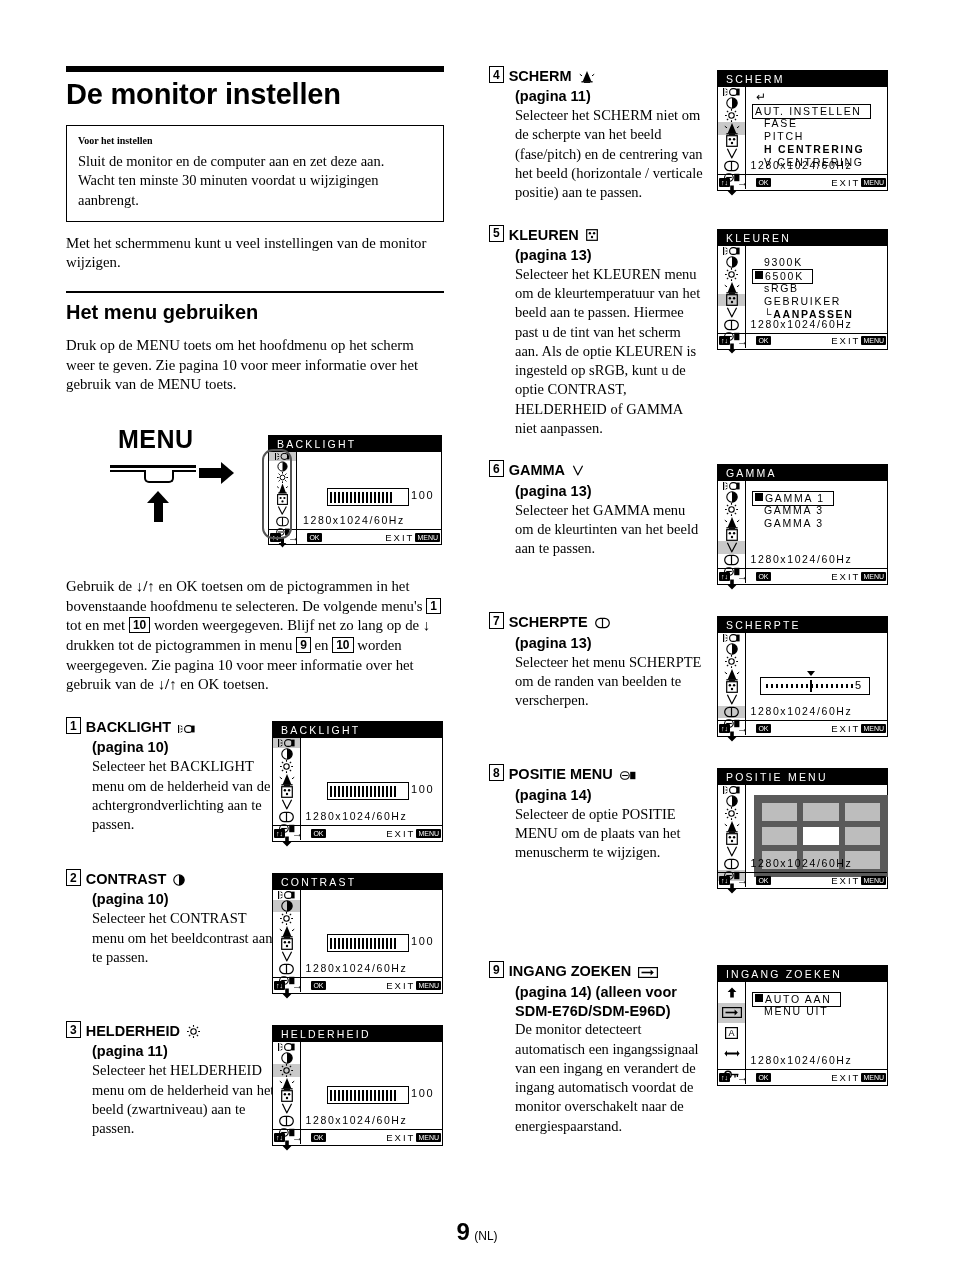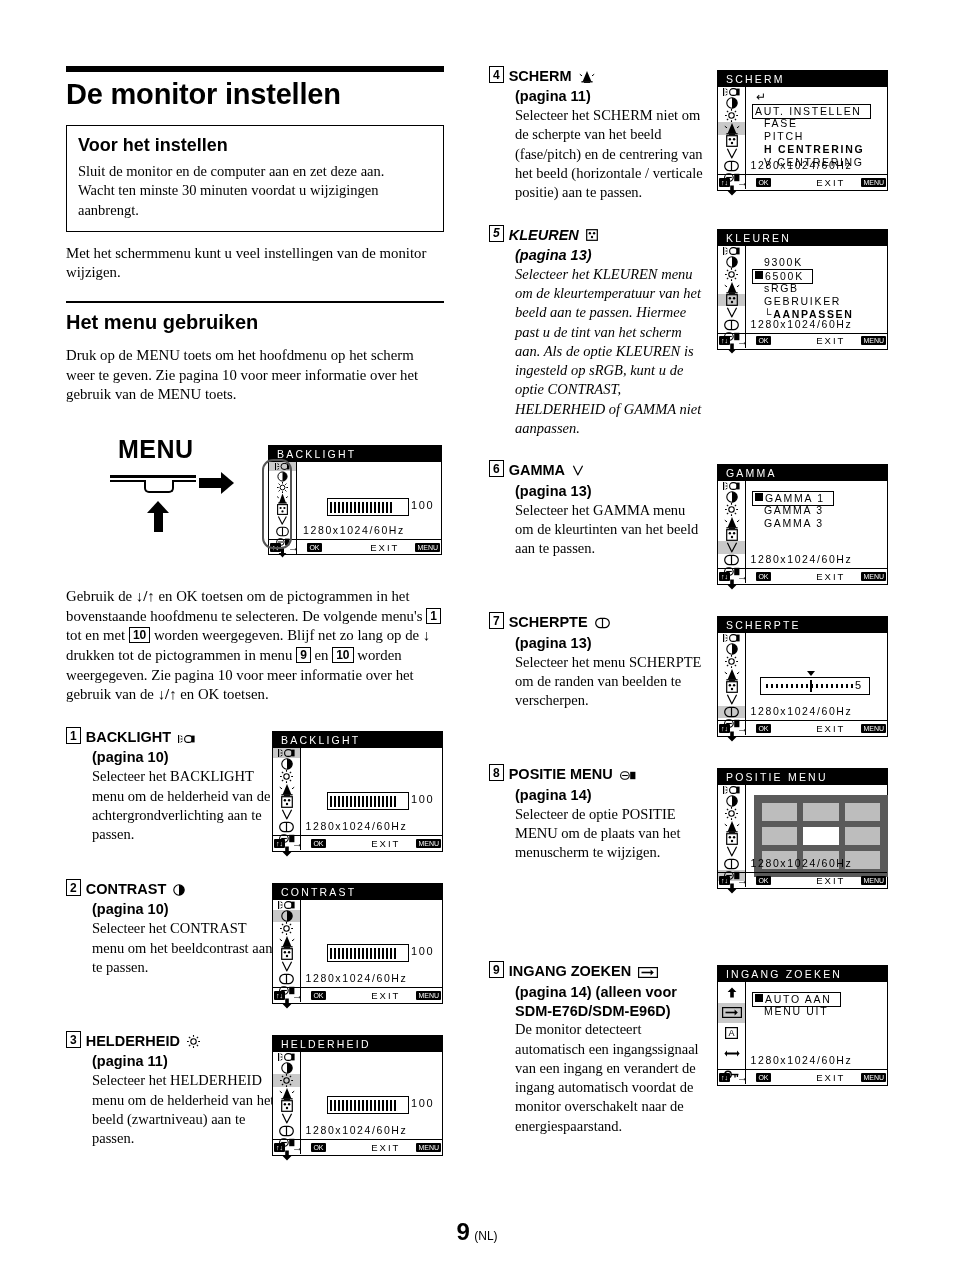--- a/index.html
+++ b/index.html
@@ -24,22 +24,22 @@
   }
   .rule-thin{height:2px;background:#000;width:378px;margin:18px 0 8px 0;}
   h2.subtitle{
     font-family:"Liberation Sans", sans-serif;
     font-weight:bold;font-size:20px;margin:0 0 12px 0;
   }
 
   
   .notice{border:1.5px solid #000;padding:9px 11px 11px 11px;width:354px;}
   .notice h3{
-    font-family:Liberation Sans, sans-serif;
-    font-weight:bold;font-size:18px;margin:0 0 6px 0;
+    font-family:Liberation Serif, serif;
+    font-weight:bold;font-size:10px;margin:0 0 6px 0;
   }
   .notice p{margin:0;font-size:14.5px;line-height:1.32;}
 
   p.body{font-size:14.8px;line-height:1.33;margin:12px 0 0 0;}
 
   
   .menu-diagram{position:relative;height:130px;margin-top:34px;width:378px;}
   .menu-word{
     position:absolute;left:52px;top:-4px;
     font-family:"Liberation Sans", sans-serif;
@@ -87,21 +87,21 @@
     position:absolute;left:0;right:0;bottom:0;height:14px;
     border-top:1.5px solid #000;display:flex;align-items:center;
     font-size:9.5px;letter-spacing:1.4px;
   }
   .osd-foot .k{
     display:inline-block;background:#000;color:#fff;font-size:7px;
     padding:1px 2px;line-height:7px;letter-spacing:0;margin:0 1px;border-radius:1px;
     font-family:"Liberation Sans", sans-serif;
   }
   .osd-foot .arrow-r{margin:0 6px;font-size:11px;}
-  .osd-foot .exit{margin-left:auto;margin-right:15px;letter-spacing:2px;}
+  .osd-foot .exit{margin-left:auto;margin-right:0;letter-spacing:2px;}
 
   
   .osd-side{
     position:absolute;left:0;top:0;bottom:0;width:27px;
     border-right:1.5px solid #000;background:#fff;
     display:flex;flex-direction:column;align-items:center;
   }
   .osd-side .ic{
     width:27px;flex:1 1 0;display:flex;align-items:center;justify-content:center;
     font-size:11px;line-height:1;
@@ -720,21 +720,21 @@
           <span class="k">OK</span>
           <span class="exit">EXIT</span>
           <span class="k">MENU</span>
         </div>
       </div>
     </div>
   </div>
     </div>
   </div>
   <div class="entry" style="position: relative; min-height: 200px;">
-    <div style="width:215px;font-style:italic;">
+    <div style="width:215px;">
       <div class="entry-head">
         <span class="num">5</span><span>KLEUREN</span>
         <span class="ico"><svg width="12" height="12" viewBox="0 0 12 12">
                   <rect x="0.7" y="0.7" width="10.6" height="10.6" fill="none" stroke="#000" stroke-width="1.2"></rect>
                   <circle cx="3.9" cy="4.3" r="1.2" fill="#000"></circle>
                   <circle cx="8.1" cy="4.3" r="1.2" fill="#000"></circle>
                   <circle cx="6" cy="8" r="1.2" fill="#000"></circle>
                 </svg></span>
       </div>
       <div class="entry-head entry-head-ind">(pagina 13)</div>

